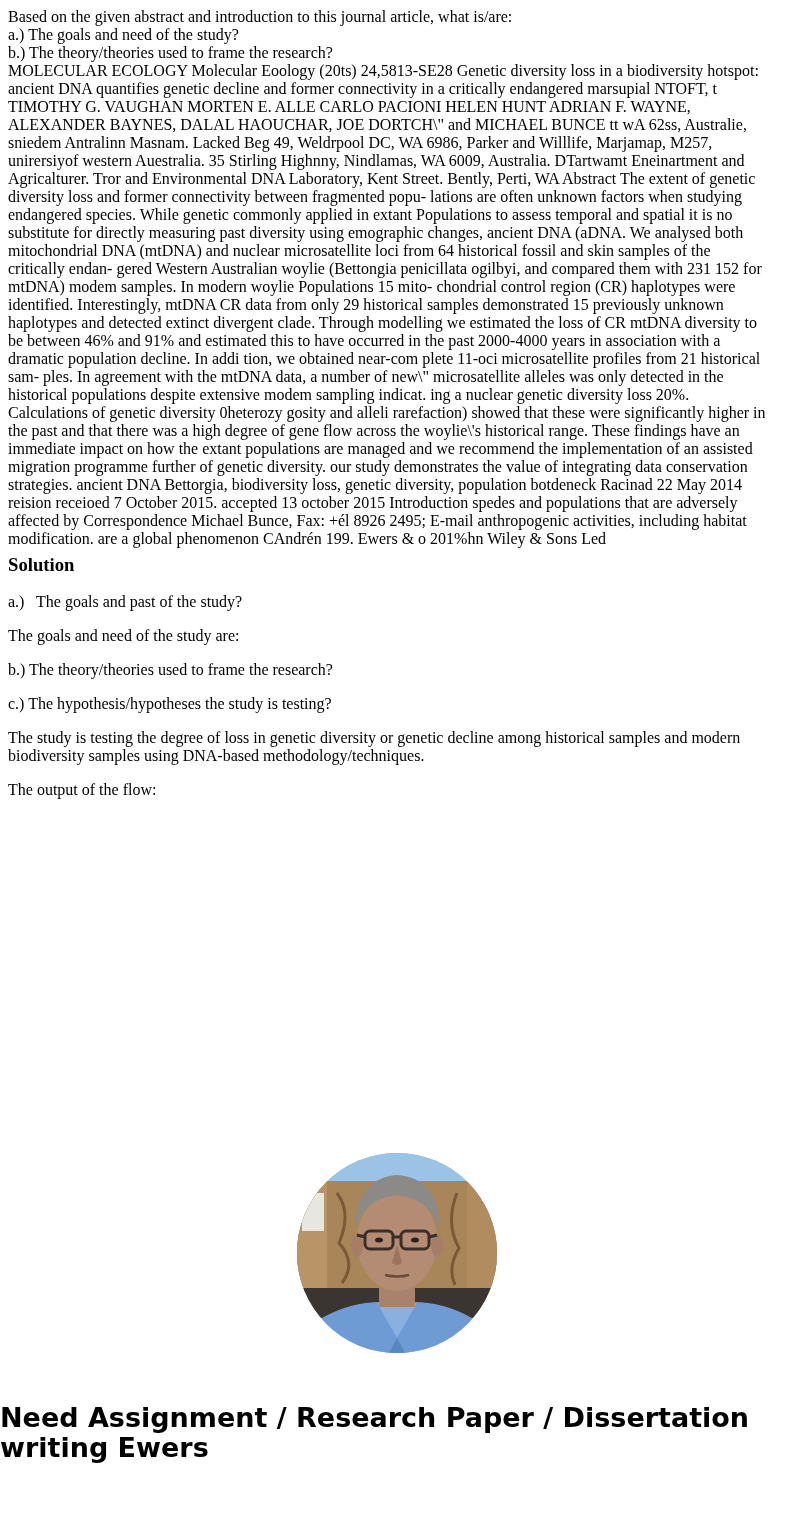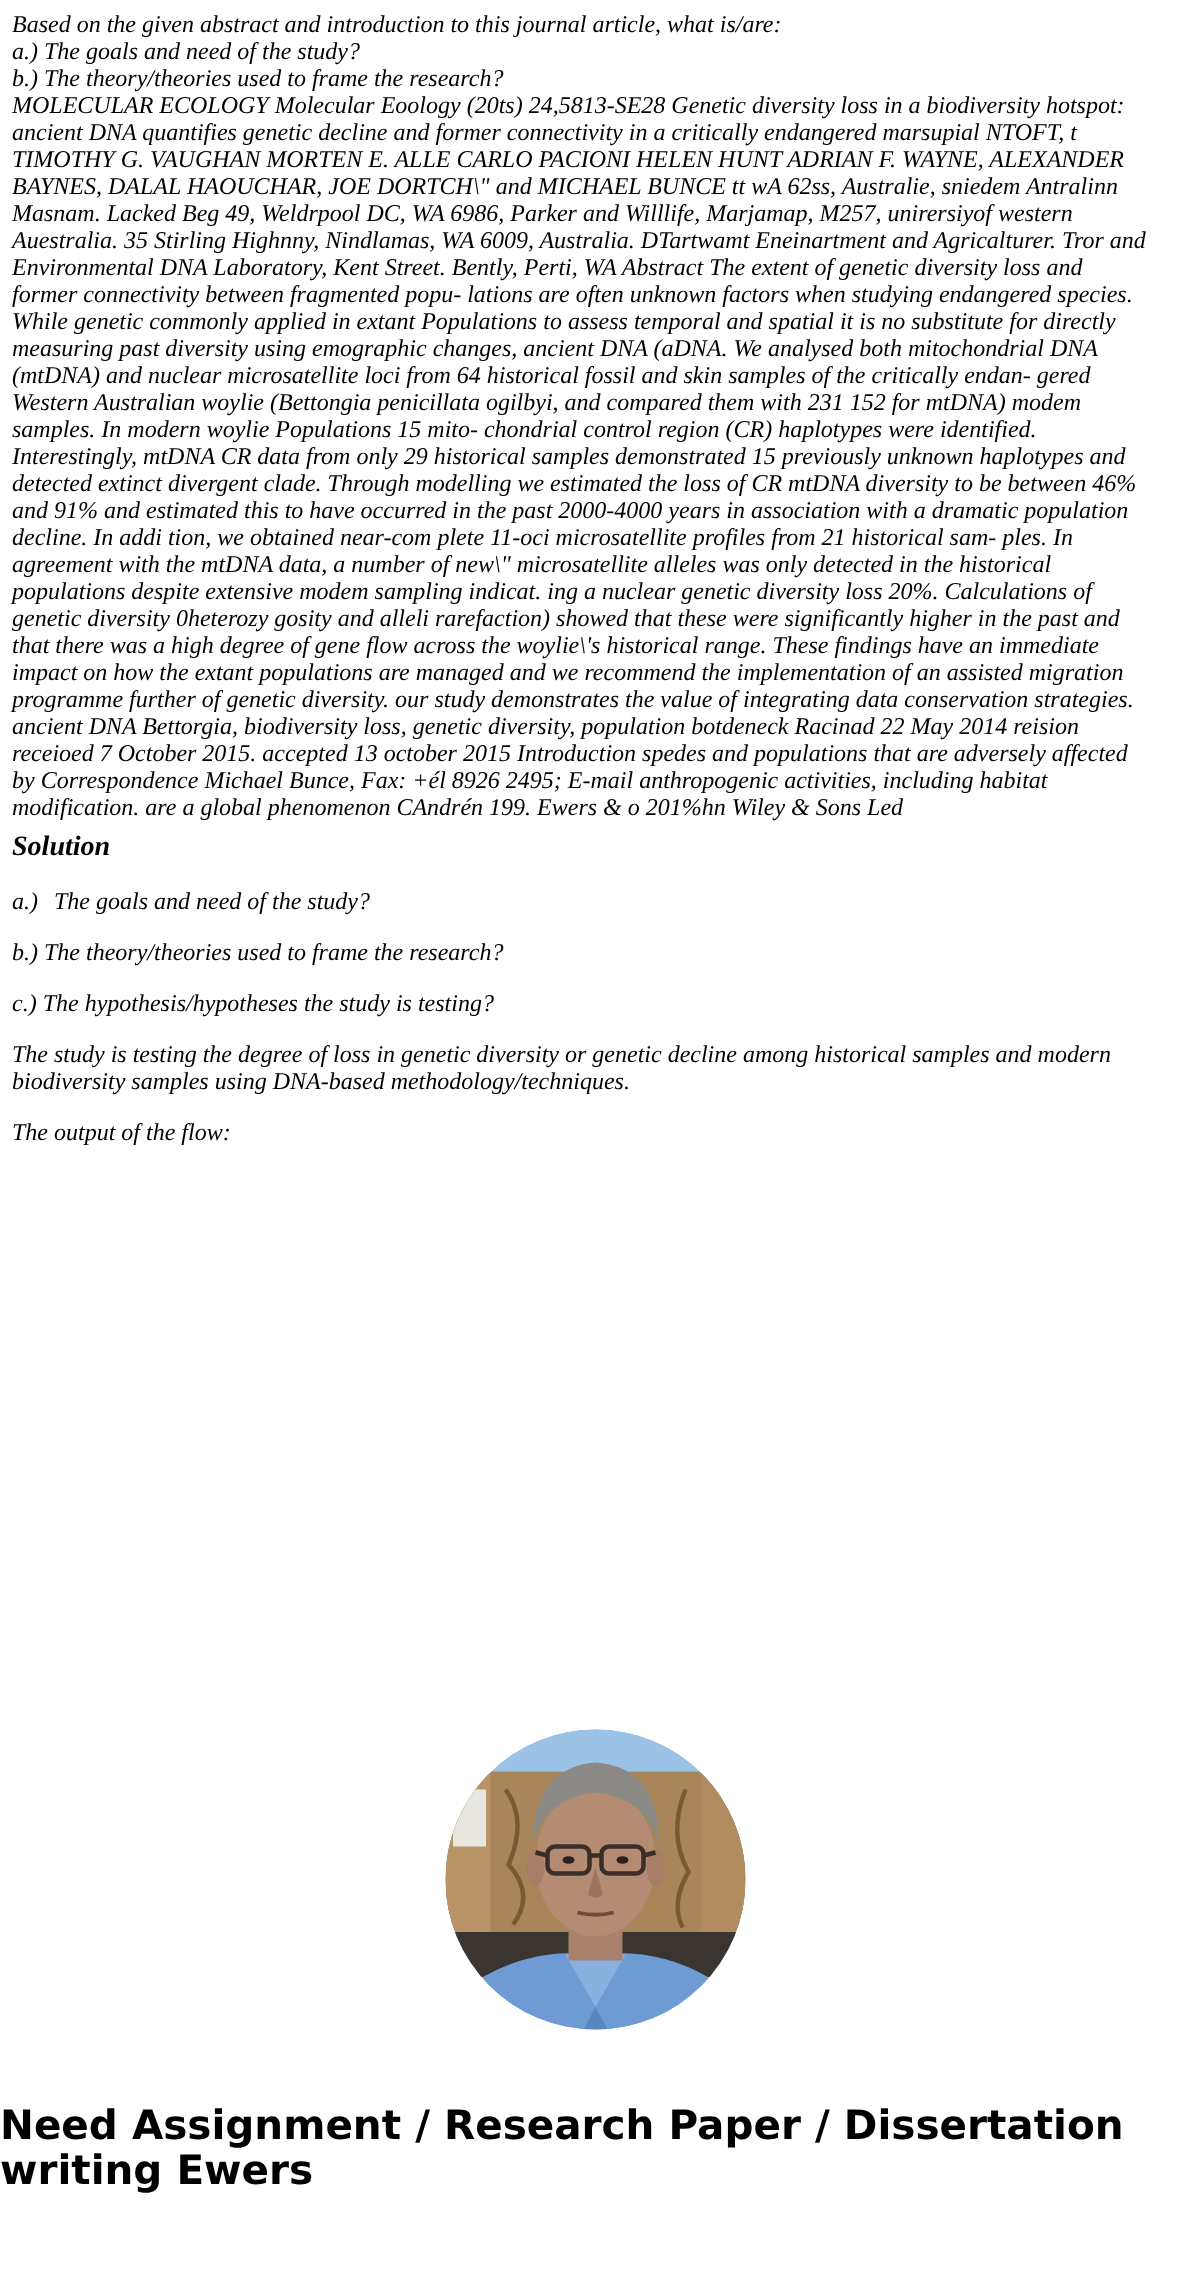--- a/index.html
+++ b/index.html
@@ -12,21 +12,20 @@
       height: 1523px;
       position: relative;
       overflow: hidden;
       font-family: "Liberation Serif", "DejaVu Serif", serif;
       font-size: 16px;
       line-height: 18px;
       color: #000000;
     }
     .page {
       padding: 8px 26px 0 8px;
-      font-style: italic;
     }
     .question p {
       margin: 0;
     }
     .solution-heading {
       font-family: "Liberation Serif", serif;
       font-weight: bold;
       font-size: 18.7px;
       line-height: 22px;
       margin: 6px 0 0 0;
@@ -78,21 +77,22 @@
   <div class="question">
     <p>Based on the given abstract and introduction to this journal article, what is/are:</p>
     <p>a.) The goals and need of the study?</p>
     <p>b.) The theory/theories used to frame the research?</p>
     <p>MOLECULAR ECOLOGY Molecular Eoology (20ts) 24,5813-SE28 Genetic diversity loss in a biodiversity hotspot: ancient DNA quantifies genetic decline and former connectivity in a critically endangered marsupial NTOFT, t TIMOTHY G. VAUGHAN MORTEN E. ALLE CARLO PACIONI HELEN HUNT ADRIAN F. WAYNE, ALEXANDER BAYNES, DALAL HAOUCHAR, JOE DORTCH\" and MICHAEL BUNCE tt wA 62ss, Australie, sniedem Antralinn Masnam. Lacked Beg 49, Weldrpool DC, WA 6986, Parker and Willlife, Marjamap, M257, unirersiyof western Auestralia. 35 Stirling Highnny, Nindlamas, WA 6009, Australia. DTartwamt Eneinartment and Agricalturer. Tror and Environmental DNA Laboratory, Kent Street. Bently, Perti, WA Abstract The extent of genetic diversity loss and former connectivity between fragmented popu- lations are often unknown factors when studying endangered species. While genetic commonly applied in extant Populations to assess temporal and spatial it is no substitute for directly measuring past diversity using emographic changes, ancient DNA (aDNA. We analysed both mitochondrial DNA (mtDNA) and nuclear microsatellite loci from 64 historical fossil and skin samples of the critically endan- gered Western Australian woylie (Bettongia penicillata ogilbyi, and compared them with 231 152 for mtDNA) modem samples. In modern woylie Populations 15 mito- chondrial control region (CR) haplotypes were identified. Interestingly, mtDNA CR data from only 29 historical samples demonstrated 15 previously unknown haplotypes and detected extinct divergent clade. Through modelling we estimated the loss of CR mtDNA diversity to be between 46% and 91% and estimated this to have occurred in the past 2000-4000 years in association with a dramatic population decline. In addi tion, we obtained near-com plete 11-oci microsatellite profiles from 21 historical sam- ples. In agreement with the mtDNA data, a number of new\" microsatellite alleles was only detected in the historical populations despite extensive modem sampling indicat. ing a nuclear genetic diversity loss 20%. Calculations of genetic diversity 0heterozy gosity and alleli rarefaction) showed that these were significantly higher in the past and that there was a high degree of gene flow across the woylie\'s historical range. These findings have an immediate impact on how the extant populations are managed and we recommend the implementation of an assisted migration programme further of genetic diversity. our study demonstrates the value of integrating data conservation strategies. ancient DNA Bettorgia, biodiversity loss, genetic diversity, population botdeneck Racinad 22 May 2014 reision receioed 7 October 2015. accepted 13 october 2015 Introduction spedes and populations that are adversely affected by Correspondence Michael Bunce, Fax: +él 8926 2495; E-mail anthropogenic activities, including habitat modification. are a global phenomenon CAndrén 199. Ewers &amp; o 201%hn Wiley &amp; Sons Led</p>
   </div>
 
   <h3 class="solution-heading">Solution</h3>
 
   <div class="answer">
-    <p class="first"><span class="tab">a.)</span><span>The goals and need of the study?</span></p>
+    <p class="first"><span class="tab">a.)</span><span>The goals and past of the study?</span></p>
+    <p>The goals and need of the study are:</p>
     <p>b.) The theory/theories used to frame the research?</p>
     <p>c.) The hypothesis/hypotheses the study is testing?</p>
     <p>The study is testing the degree of loss in genetic diversity or genetic decline among historical samples and modern biodiversity samples using DNA-based methodology/techniques.</p>
     <p>The output of the flow:</p>
   </div>
 </div>
 
 <div class="avatar-wrap">
   <svg width="200" height="200" viewBox="0 0 200 200">
 

